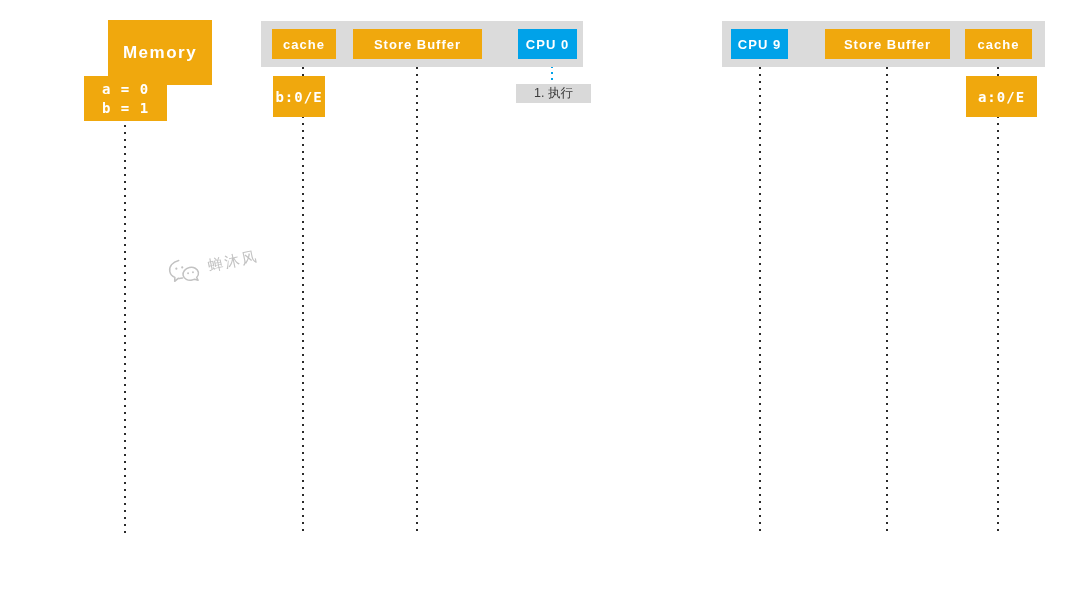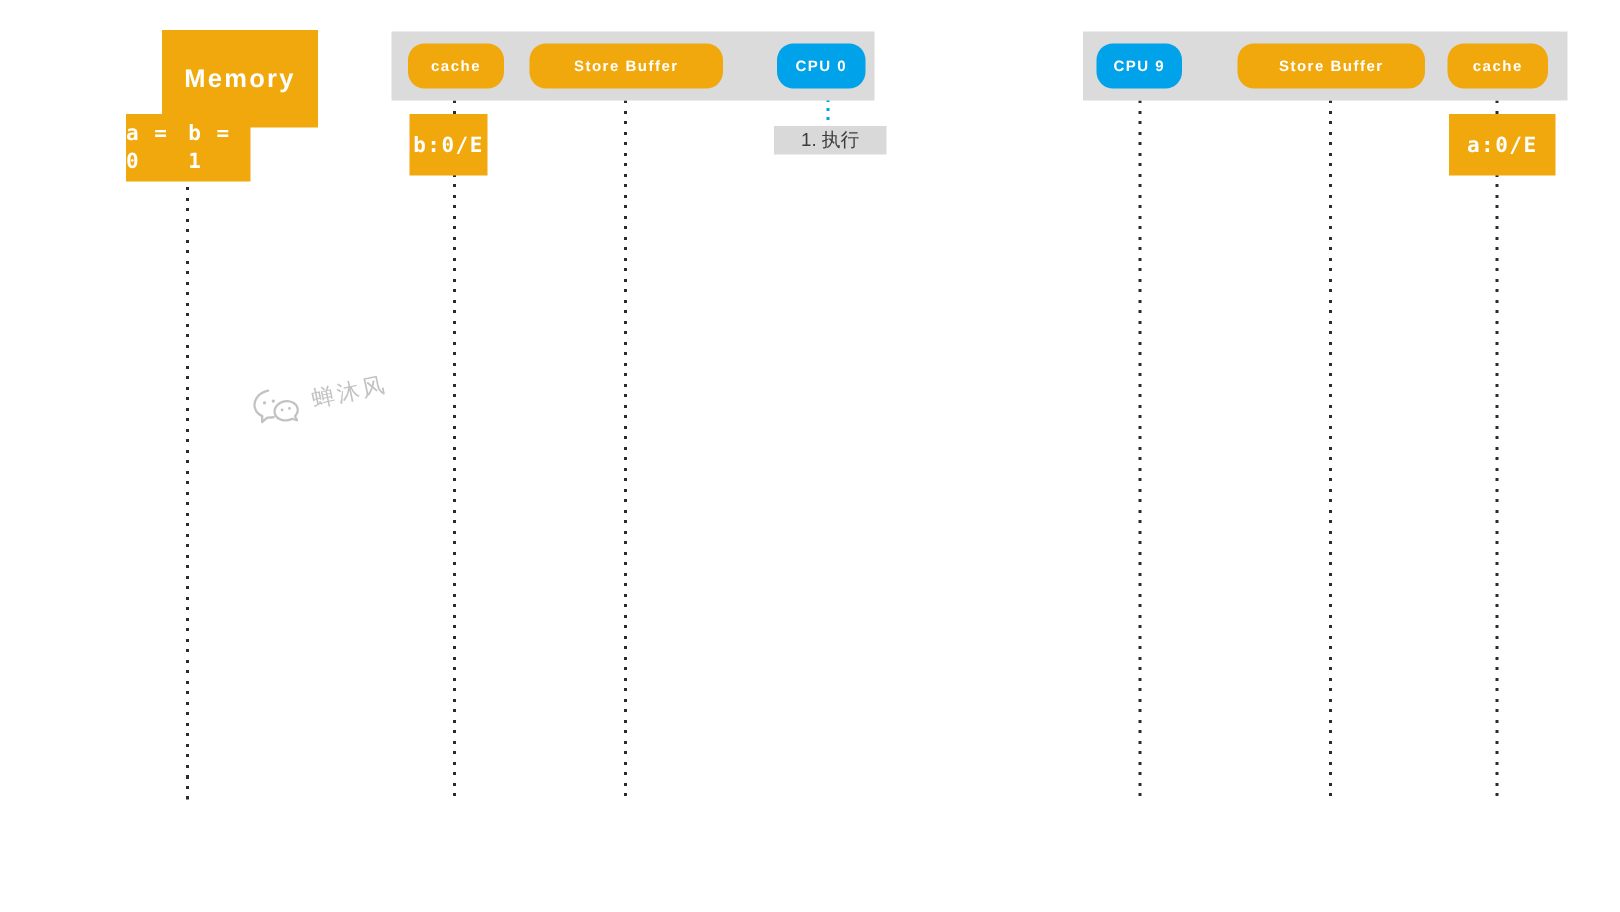--- a/index.html
+++ b/index.html
@@ -11,27 +11,27 @@
   .box{
     position:absolute;box-sizing:border-box;display:flex;
     align-items:center;justify-content:center;
     color:#ffffff;font-weight:bold;z-index:3;
   }
   .orange{background:var(--orange,#F0A80D);}
   .blue{background:var(--blue,#00A2E9);text-align:center;}
   .panel{
     position:absolute;background:var(--bar_gray,#DBDBDB);z-index:2;
   }
-  .hdr{font-size:10px;letter-spacing:1px;border-radius:11px;}
+  .hdr{font-size:13px;letter-spacing:1px;}
   .mono{
     font-family:"DejaVu Sans Mono",monospace;font-size:14px;
     letter-spacing:1px;font-weight:bold;
   }
   .memtitle{font-size:17px;letter-spacing:1.5px;}
-  .memvals{flex-direction:row;line-height:19px;}
+  .memvals{flex-direction:column;line-height:19px;}
   .vline{
     position:absolute;width:2px;z-index:1;
     background-image:repeating-linear-gradient(
       to bottom, var(--line_dark,#2b2b2b) 0px, var(--line_dark,#2b2b2b) 2px,
       transparent 2px, transparent 7px);
   }
   .vline.blueline{
     background-image:repeating-linear-gradient(
       to bottom, var(--blue,#00A2E9) 0px, var(--blue,#00A2E9) 2px,
       transparent 2px, transparent 6px);

